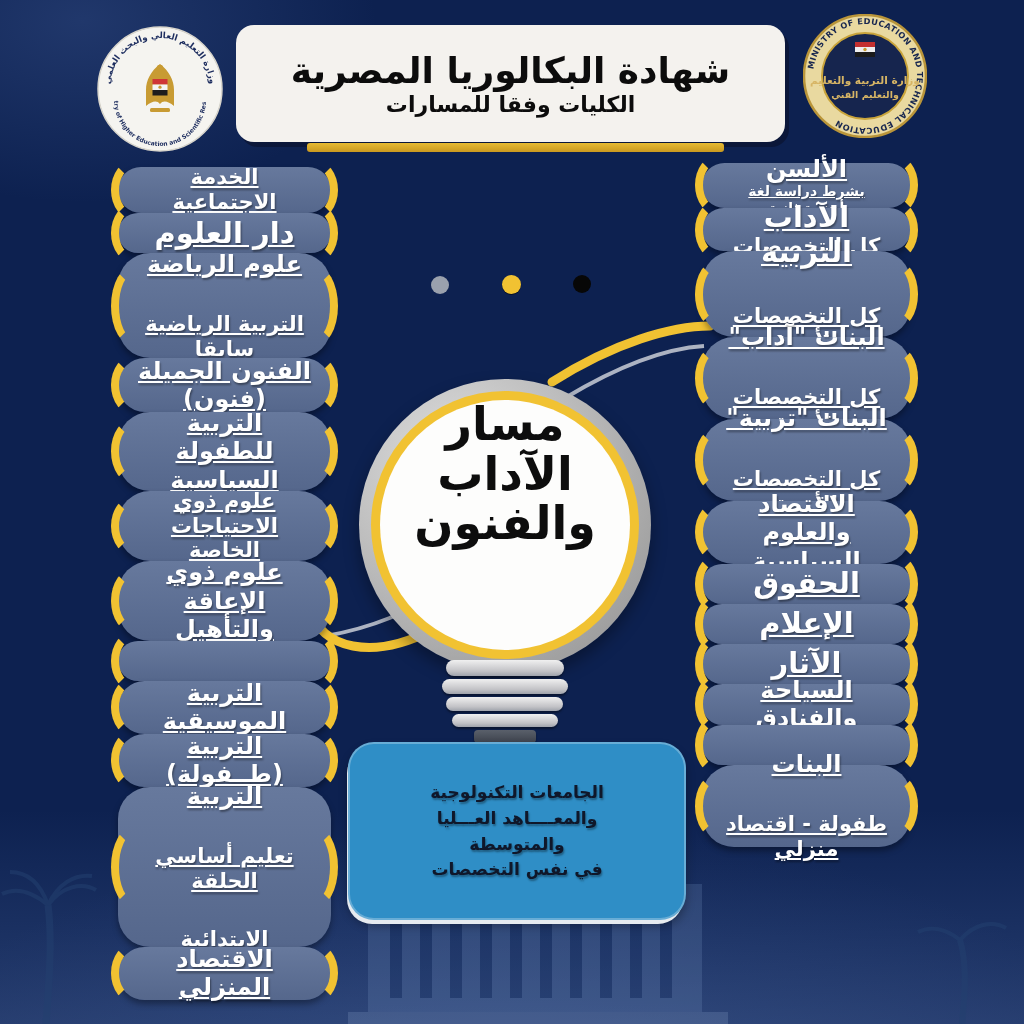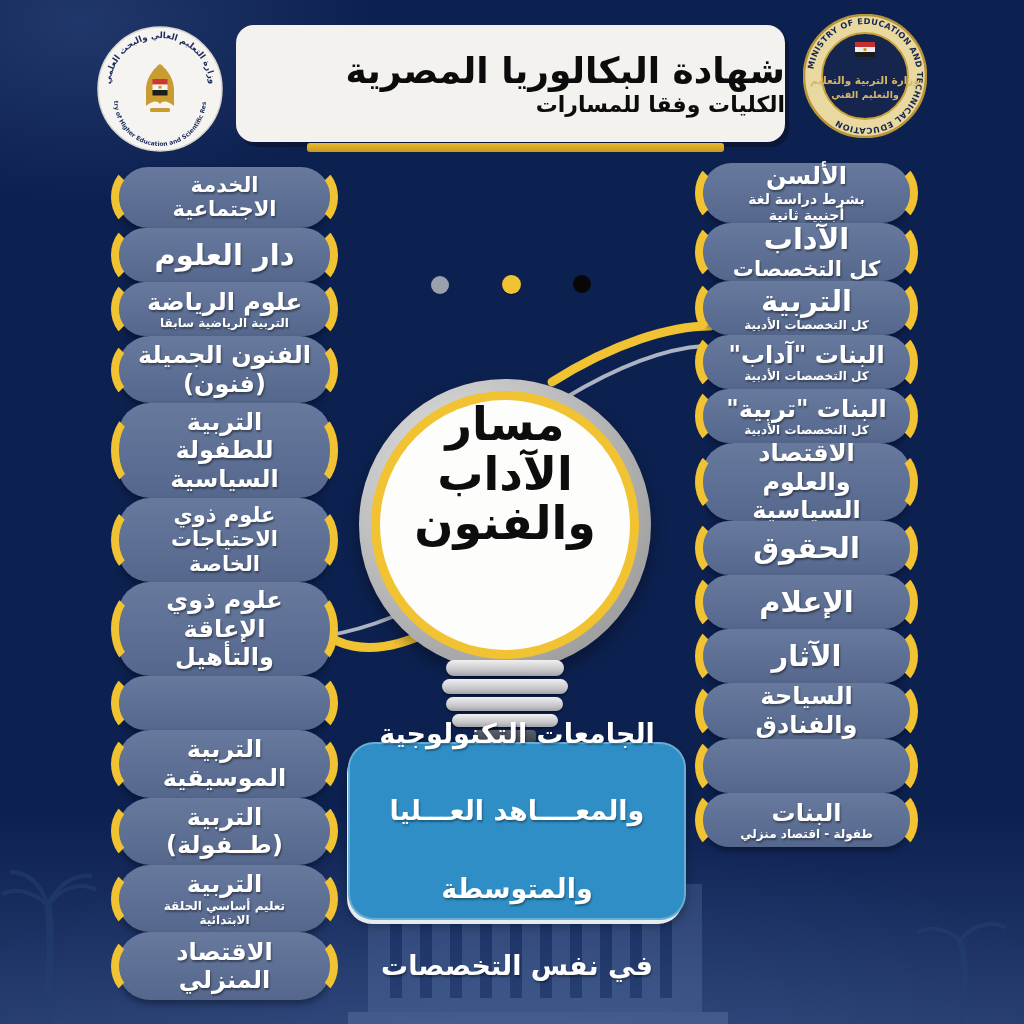--- a/index.html
+++ b/index.html
@@ -11,43 +11,43 @@
       radial-gradient(900px 420px at 50% 110%, rgba(80,110,170,.30), transparent 72%),
       #0d2150;
   }
   .haze{position:absolute;left:0;right:0;top:810px;height:214px;z-index:1;
     background:linear-gradient(180deg, rgba(72,101,158,0) 0%, rgba(72,101,158,.22) 55%, rgba(95,124,180,.30) 100%);}
   svg.decor{position:absolute;left:0;top:0;z-index:2;pointer-events:none;}
 
   
   .banner{position:absolute;left:236px;top:25px;width:549px;height:117px;z-index:5;
     background:#f4f2ee;border-radius:18px;box-shadow:4px 5px 0 rgba(8,12,28,.45);
-    display:flex;flex-direction:column;align-items:flex-start;justify-content:center;gap:2px;}
+    display:flex;flex-direction:column;align-items:center;justify-content:center;gap:2px;}
   .banner .b1{font-size:36px;font-weight:bold;color:#0c0c0c;line-height:1.15;white-space:nowrap;}
   .banner .b2{font-size:22px;font-weight:bold;color:#0c0c0c;line-height:1.1;white-space:nowrap;}
   .banner-underline{position:absolute;left:307px;top:143px;width:417px;height:9px;z-index:5;
     background:linear-gradient(180deg,#e7bb33,#c9991f);border-radius:3px;}
 
   
   .logo{position:absolute;z-index:5;}
   .logo-left{left:97px;top:26px;}
   .logo-right{left:803px;top:14px;}
 
   
   .col{position:absolute;display:flex;flex-direction:column;justify-content:space-between;z-index:3;}
   .col-left{left:118px;top:167px;width:213px;height:833px;}
   .col-right{left:702px;top:163px;width:209px;height:684px;}
   .pill{position:relative;border-radius:32px;color:#fff;text-align:center;
     background:linear-gradient(180deg,#67799d 0%,#55678c 100%);
     box-shadow:0 4px 6px rgba(0,0,0,.35);
     display:flex;flex-direction:column;justify-content:center;
-    padding:7px 18px;min-height:40px;}
+    padding:0 18px;min-height:40px;text-decoration:underline;}
   .pill .ln{display:block;font-weight:bold;line-height:1.18;text-shadow:1px 2px 2px rgba(0,0,0,.4);}
   .s-xl{font-size:29px;} .s-lg{font-size:24px;} .s-md{font-size:21px;}
-  .s-sm{font-size:12px;} .s-xs{font-size:14px;}
+  .s-sm{font-size:21px;margin-top:34px;} .s-xs{font-size:14px;}
   .bk{position:absolute;top:50%;transform:translateY(-50%);
     width:30px;height:62%;min-height:44px;max-height:66px;
     border:8px solid transparent;border-radius:50%;}
   .bk-l{left:-7px;border-left-color:#f1c232;}
   .bk-r{right:-7px;border-right-color:#f1c232;}
 
   
   .dot{position:absolute;border-radius:50%;z-index:3;}
   .dot-gray{left:431px;top:276px;width:18px;height:18px;background:#9aa1ad;}
   .dot-yellow{left:502px;top:275px;width:19px;height:19px;background:#f1c232;box-shadow:0 1px 0 rgba(0,0,0,.5);}
@@ -69,22 +69,22 @@
   .base.b3{left:446px;top:697px;width:117px;height:14px;}
   .base.b4{left:452px;top:714px;width:106px;height:13px;}
   .base.tip{left:474px;top:730px;width:62px;height:13px;border-radius:4px;
     background:linear-gradient(180deg,#5a606b,#3c414b);}
 
   
   .info-box{position:absolute;left:348px;top:742px;width:334px;height:174px;z-index:5;
     background:#2f8ec6;border:2px solid rgba(255,255,255,.28);border-radius:26px;
     box-shadow:-2px 5px 0 -1px #e6ebf0, 0 6px 10px rgba(0,0,0,.3);
     display:flex;flex-direction:column;align-items:center;justify-content:center;gap:3px;}
-  .info-box span{font-size:27px;font-weight:bold;color:#ffffff;line-height:1.35;
-    text-shadow:1px 2px 2px rgba(0,0,0,.35);white-space:nowrap;margin-top:38px;}
+  .info-box span{font-size:17px;font-weight:bold;color:#0f172a;line-height:1.35;
+    text-shadow:1px 2px 2px rgba(0,0,0,.35);white-space:nowrap;}
 </style>
 </head>
 <body>
 
 <div class="stage" dir="rtl">
 
   <div class="haze"></div>
 
   <svg class="decor" width="1024" height="1024" viewBox="0 0 1024 1024">
     <g opacity="0.20">

